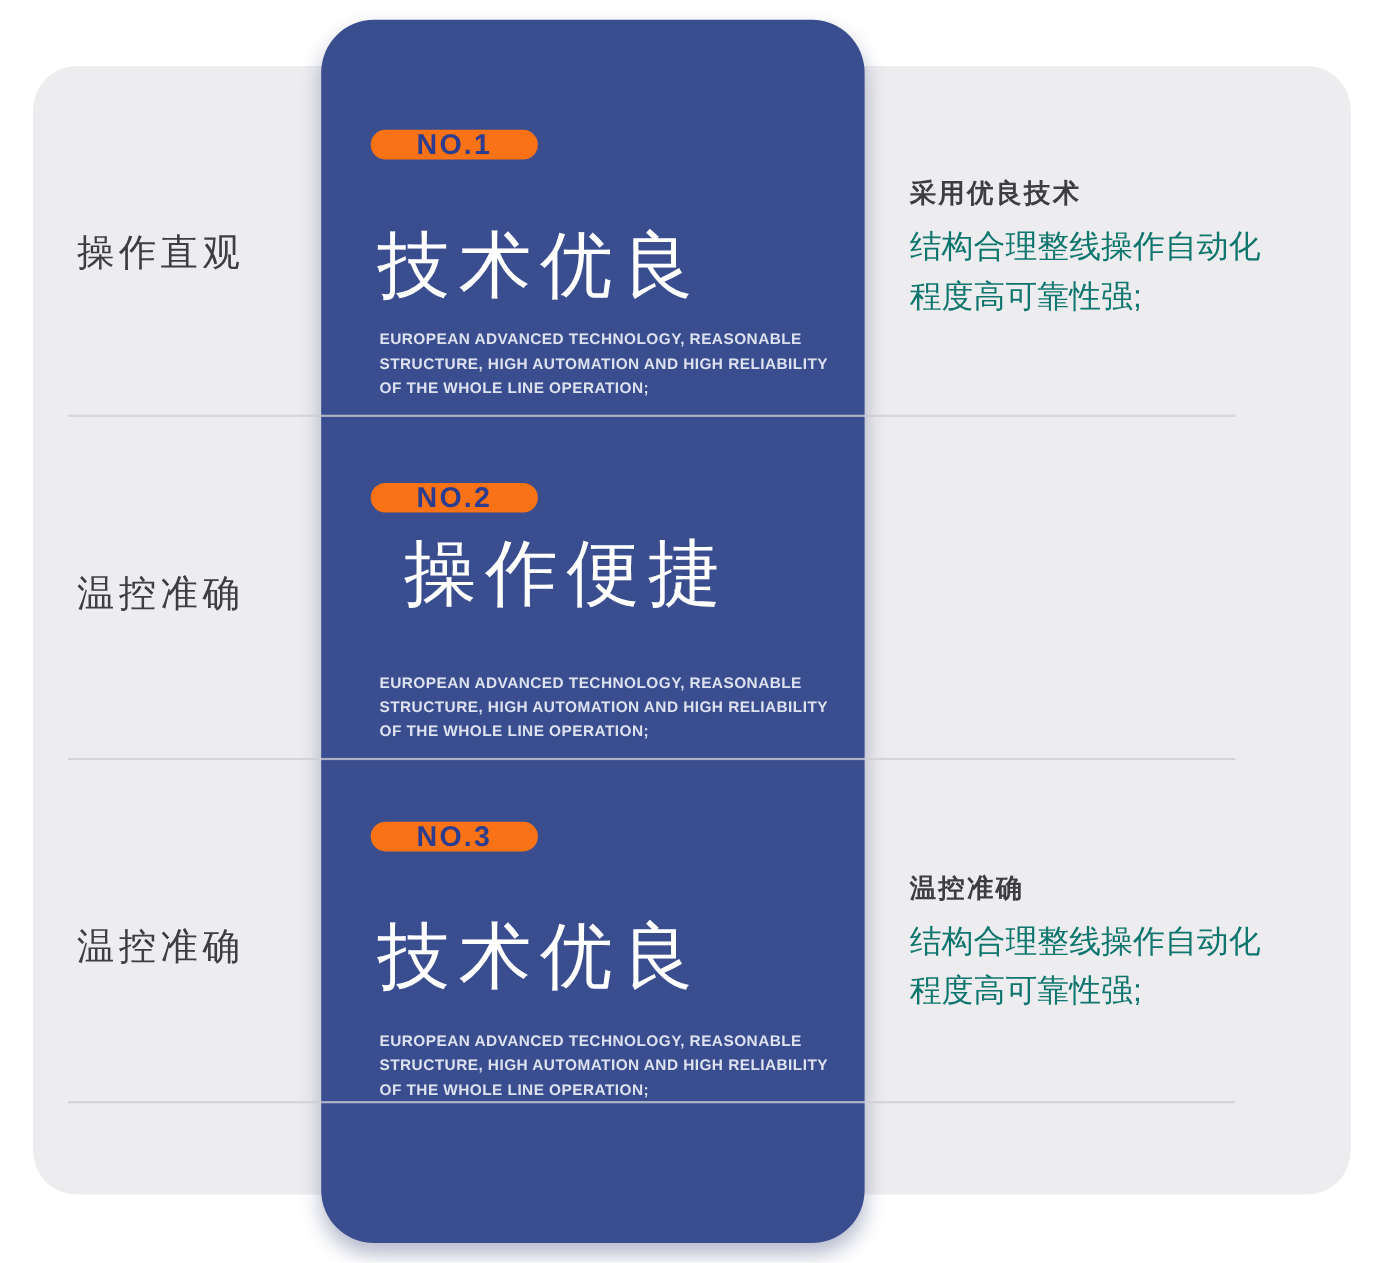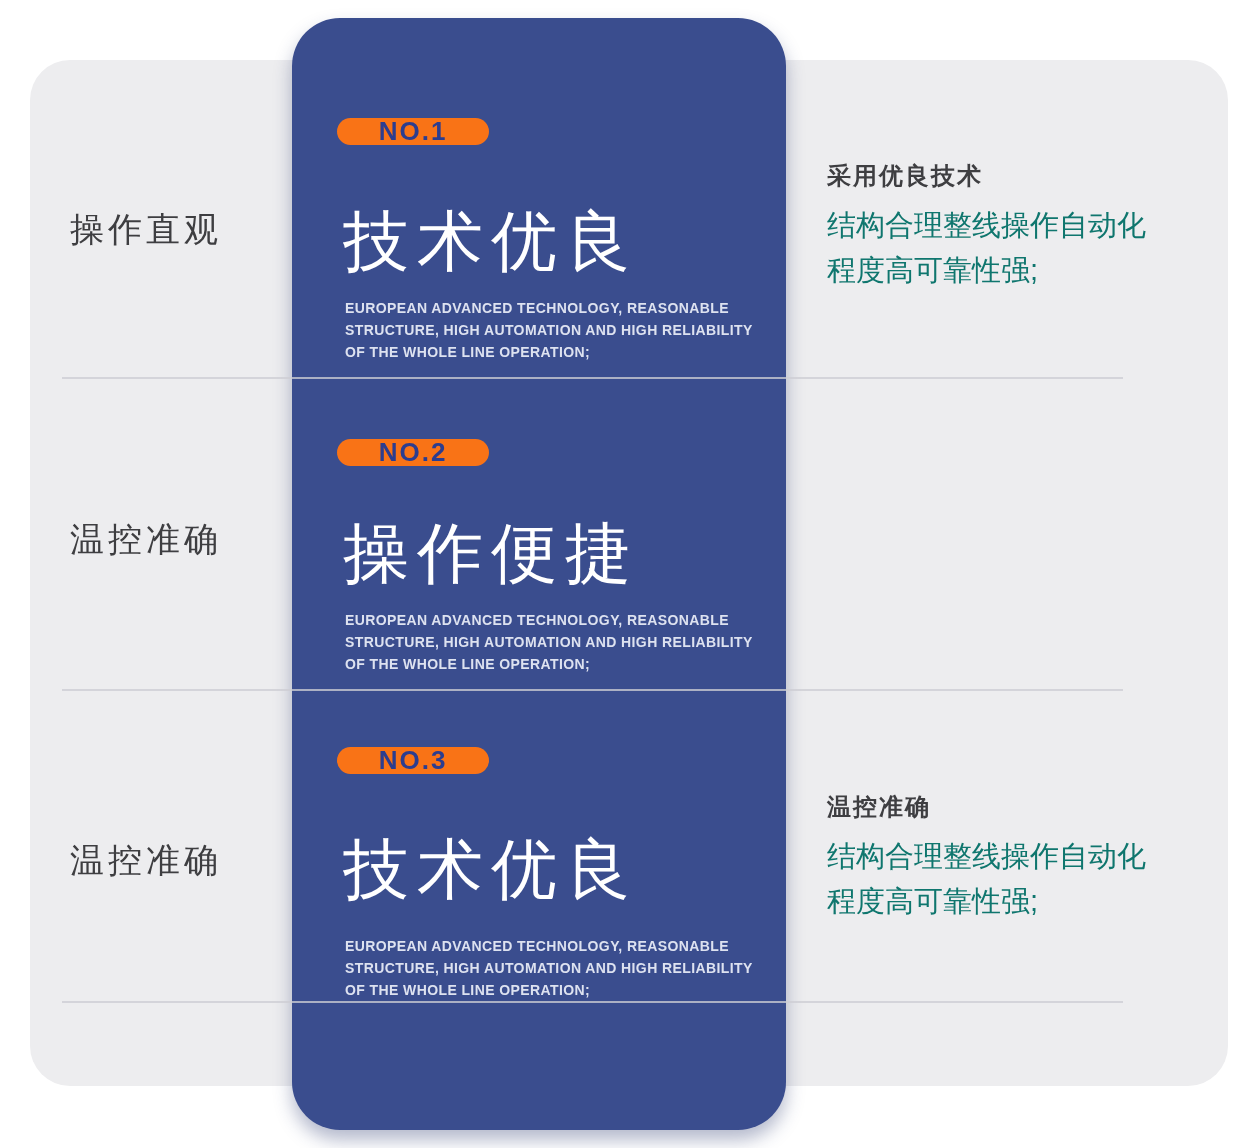--- a/index.html
+++ b/index.html
@@ -93,21 +93,21 @@
     left: 343px;
     color: #ffffff;
     font-size: 66px;
     font-weight: 400;
     letter-spacing: 8px;
     line-height: 1;
     white-space: nowrap;
     z-index: 4;
   }
   .card-title.t1 { top: 208px; }
-  .card-title.t2 { top: 520px; }
+  .card-title.t2 { top: 488px; margin-left: 24px; }
   .card-title.t3 { top: 836px; }
 
   
   .card-sub {
     position: absolute;
     left: 345px;
     width: 410px;
     color: rgba(235, 239, 248, 0.92);
     font-size: 14px;
     font-weight: bold;

